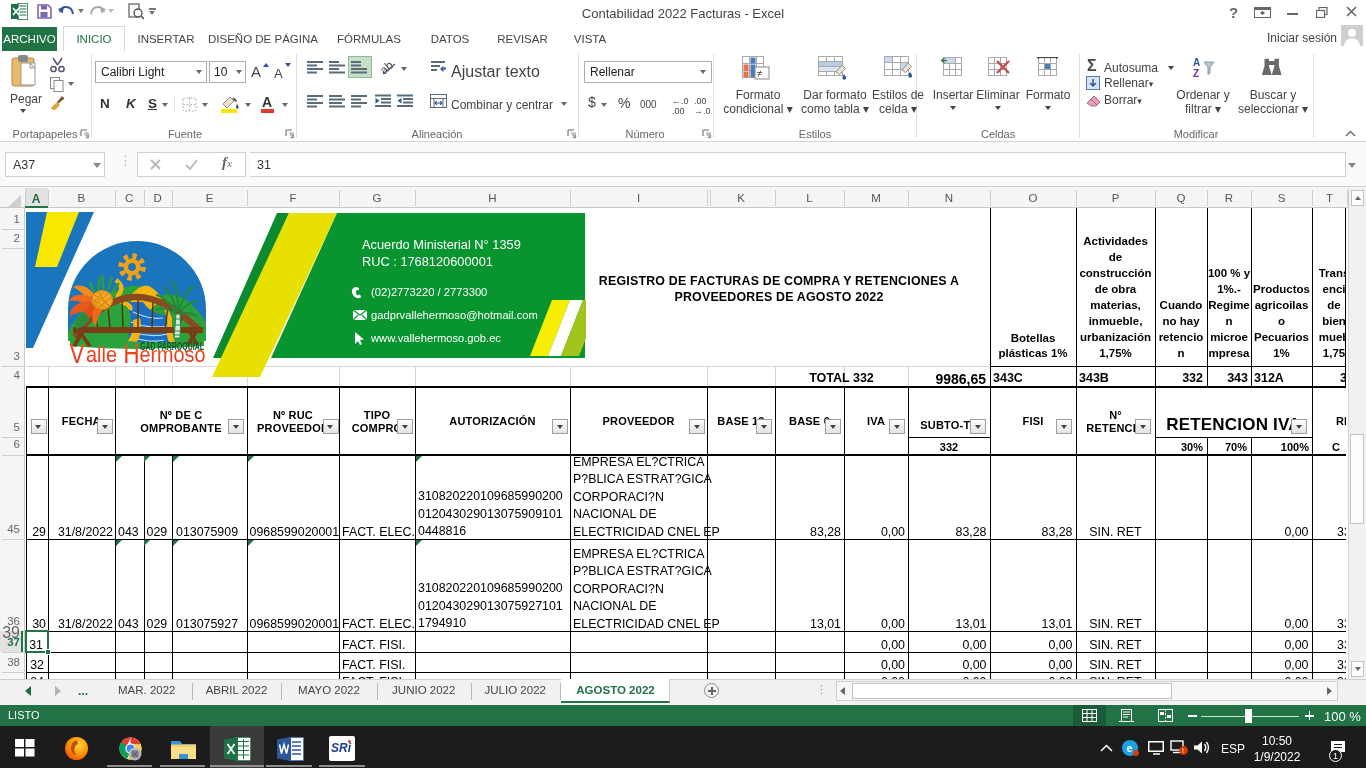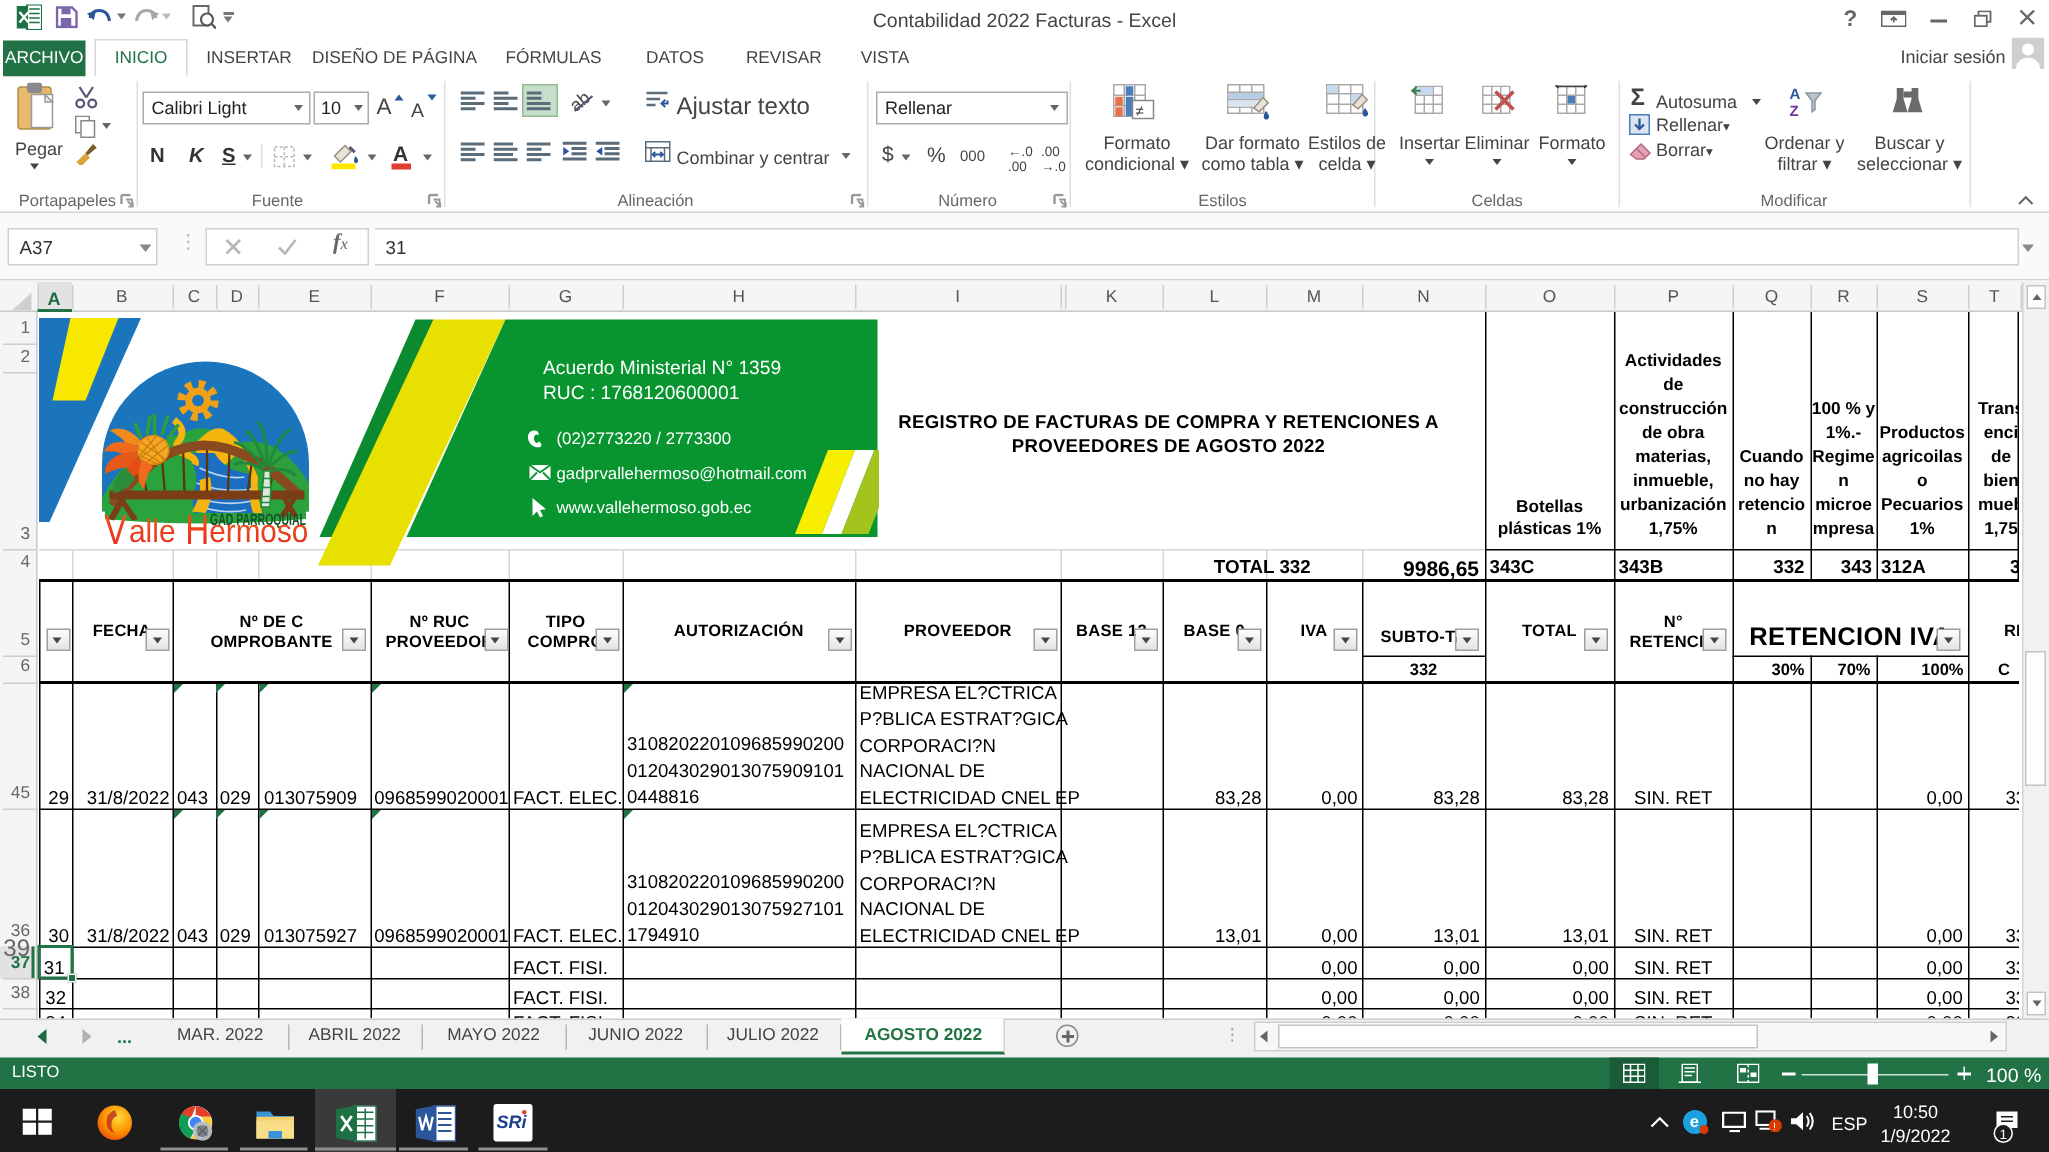--- a/index.html
+++ b/index.html
@@ -587,21 +587,21 @@
 <div class="ab ctr" style="left:47.5px;top:415.25px;width:67.5px;font-size:11px;font-weight:bold;line-height:12.5px;letter-spacing:0.2px">FECHA</div>
 <div class="ab ctr" style="left:115px;top:409.0px;width:132px;font-size:11px;font-weight:bold;line-height:12.5px;letter-spacing:0.2px">Nº DE C<br>OMPROBANTE</div>
 <div class="ab ctr" style="left:247px;top:409.0px;width:92px;font-size:11px;font-weight:bold;line-height:12.5px;letter-spacing:0.2px">Nº RUC<br>PROVEEDOR</div>
 <div class="ab ctr" style="left:339px;top:409.0px;width:76px;font-size:11px;font-weight:bold;line-height:12.5px;letter-spacing:0.2px">TIPO<br>COMPRO</div>
 <div class="ab ctr" style="left:415px;top:415.25px;width:155px;font-size:11px;font-weight:bold;line-height:12.5px;letter-spacing:0.2px">AUTORIZACIÓN</div>
 <div class="ab ctr" style="left:570px;top:415.25px;width:137px;font-size:11px;font-weight:bold;line-height:12.5px;letter-spacing:0.2px">PROVEEDOR</div>
 <div class="ab ctr" style="left:707px;top:415.25px;width:68px;font-size:11px;font-weight:bold;line-height:12.5px;letter-spacing:0.2px">BASE 12</div>
 <div class="ab ctr" style="left:775px;top:415.25px;width:69px;font-size:11px;font-weight:bold;line-height:12.5px;letter-spacing:0.2px">BASE 0</div>
 <div class="ab ctr" style="left:844px;top:415.25px;width:64px;font-size:11px;font-weight:bold;line-height:12.5px;letter-spacing:0.2px">IVA</div>
 <div class="ab ctr" style="left:908px;top:419.25px;width:82px;font-size:11px;font-weight:bold;line-height:12.5px;letter-spacing:0.2px">SUBTO-TA</div>
-<div class="ab ctr" style="left:990px;top:415.25px;width:86px;font-size:11px;font-weight:bold;line-height:12.5px;letter-spacing:0.2px">TOTAL</div>
+<div class="ab ctr" style="left:990px;top:415.25px;width:86px;font-size:11px;font-weight:bold;line-height:12.5px;letter-spacing:0.2px">FISI</div>
 <div class="ab ctr" style="left:1076px;top:409.0px;width:79px;font-size:11px;font-weight:bold;line-height:12.5px;letter-spacing:0.2px">N°<br>RETENCIO</div>
 <div class="ab ctr" style="left:1155px;top:419.25px;width:157px;font-size:17px;font-weight:bold;line-height:12.5px;letter-spacing:0.2px">RETENCION IVA</div>
 <div class="ab ctr" style="left:1312px;top:415.25px;width:78px;font-size:11px;font-weight:bold;line-height:12.5px;letter-spacing:0.2px">RETE</div>
 <div class="tx ctr bb" style="left:908px;top:441px;width:82px;font-size:11px">332</div>
 <div class="tx rt bb" style="left:1103px;top:441px;width:100px;font-size:11px">30%</div>
 <div class="tx rt bb" style="left:1147px;top:441px;width:100px;font-size:11px">70%</div>
 <div class="tx rt bb" style="left:1209px;top:441px;width:100px;font-size:11px">100%</div>
 <div class="tx bb" style="left:1332px;top:441px;font-size:11px">C</div>
 <div class="dd" style="left:30.5px;top:418.5px"></div>
 <div class="dd" style="left:97px;top:418.5px"></div>

